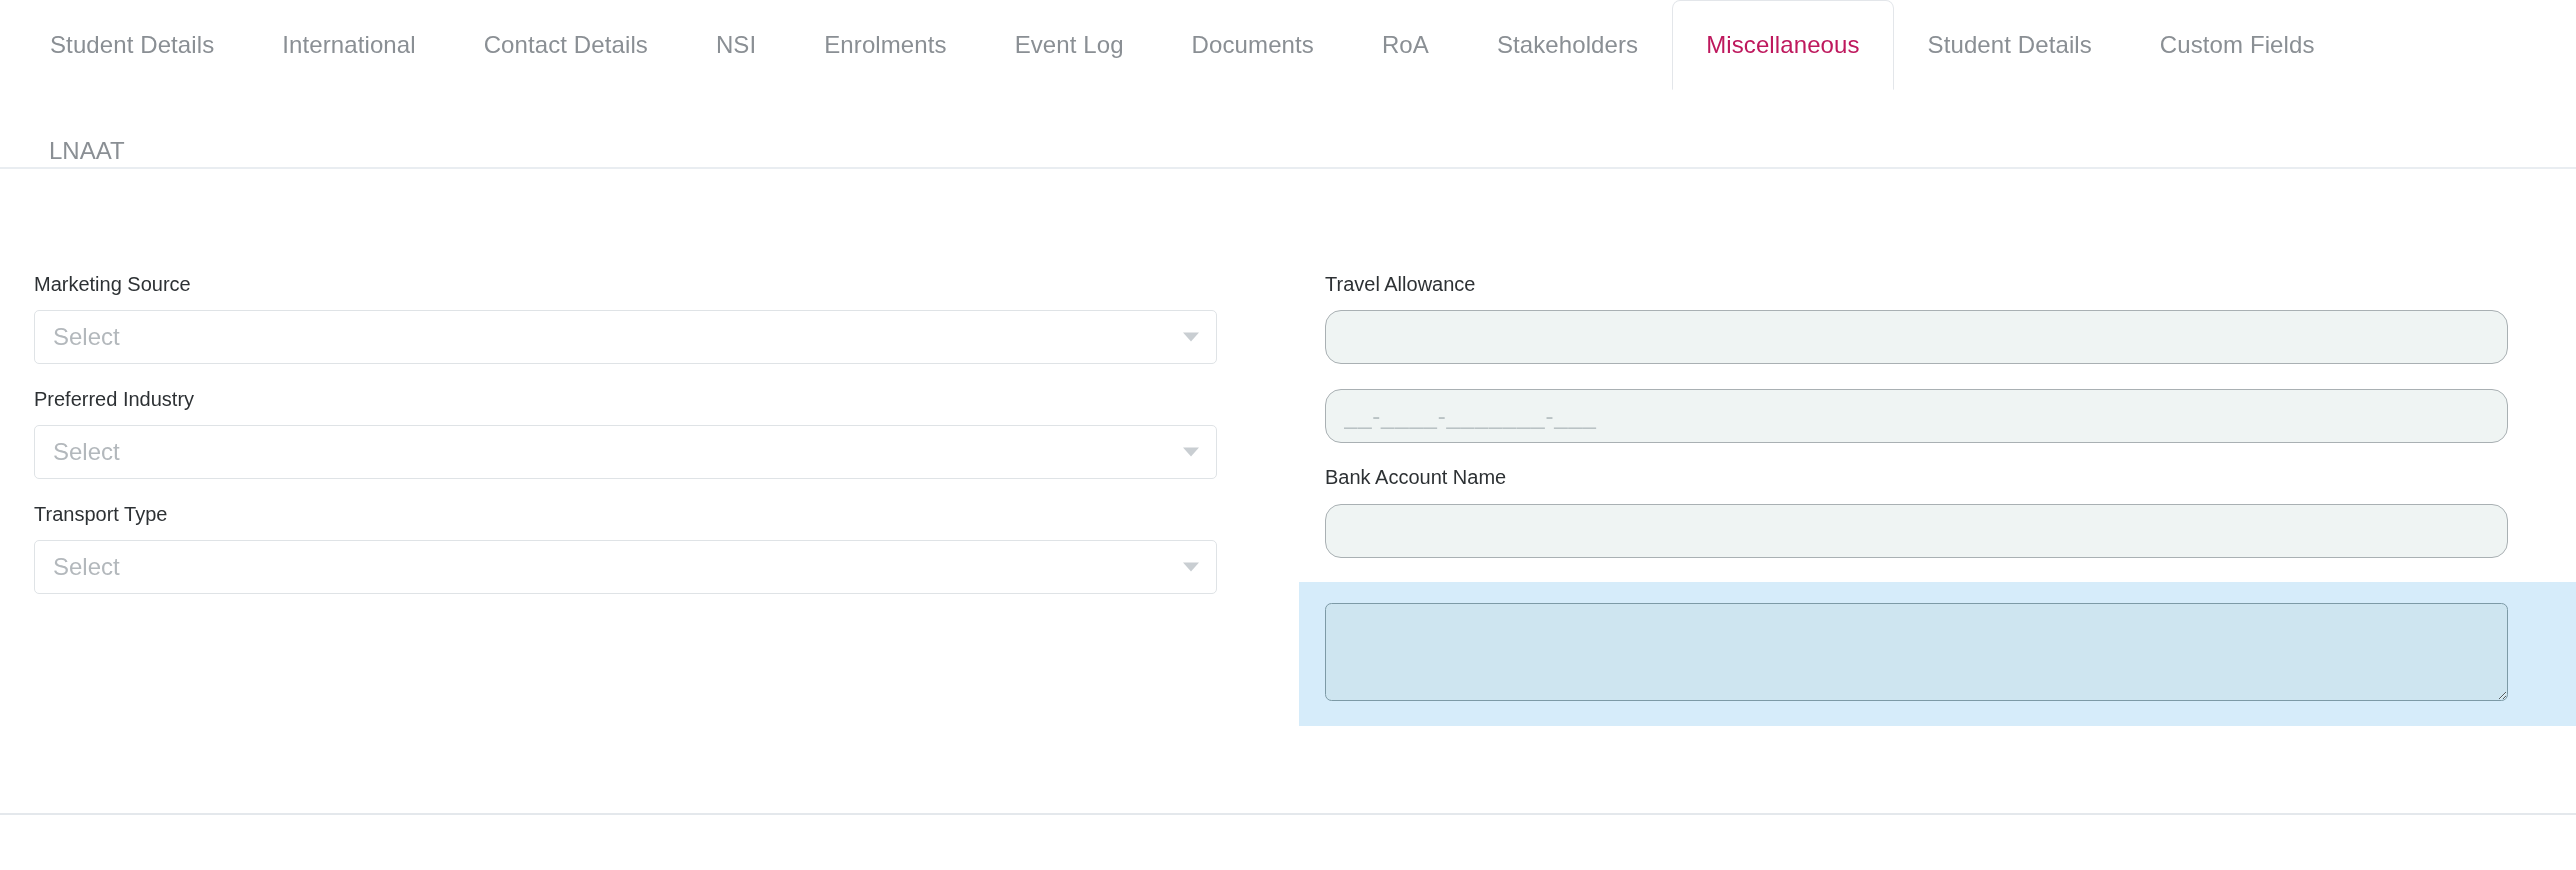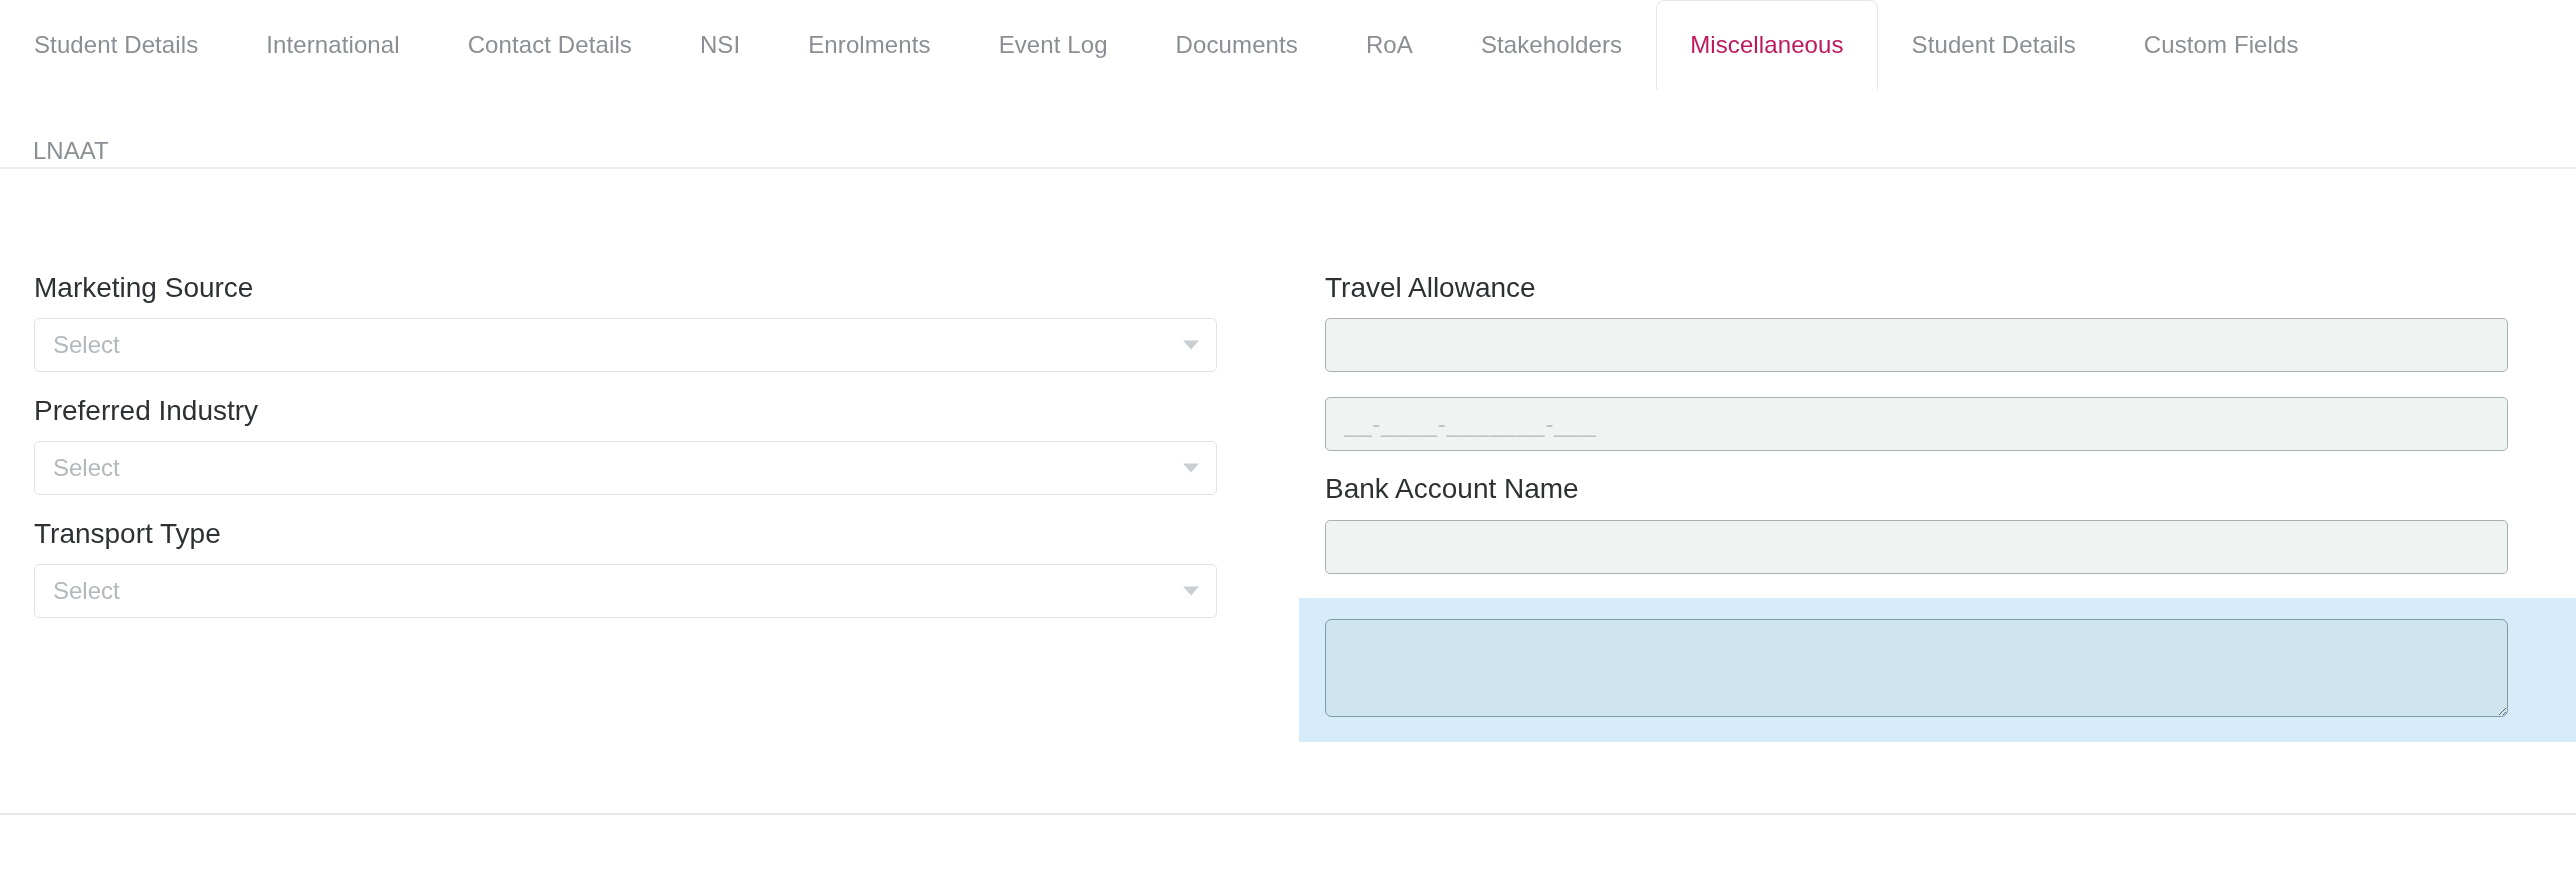--- a/index.html
+++ b/index.html
@@ -27,21 +27,21 @@
     position: relative;
     width: 100%;
     height: 169px;
     background: #ffffff;
   }
 
   .tabrow {
     display: flex;
     align-items: flex-start;
     flex-wrap: wrap;
-    padding-left: 0px;
+    padding-left: 16px;
     height: 218px;
   }
 
   .tab {
     position: relative;
     display: flex;
     align-items: center;
     justify-content: center;
     height: 90px;
     padding: 0 33px;
@@ -109,21 +109,21 @@
     padding-top: 105px;
   }
 
   .col-left { padding-left: 34px; padding-right: 82px; }
   .col-right { width: 1277px; padding-left: 26px; padding-right: 51px; }
 
   .field { margin-bottom: 24.5px; }
 
   .field-label {
     display: block;
-    font-size: 28px;
+    font-size: 20px;
     color: #2d3134;
     line-height: 1;
     margin-bottom: 16.4px;
   }
 
   
   .select-wrap {
     position: relative;
     width: 1183px;
     height: 54px;
@@ -156,21 +156,21 @@
     pointer-events: none;
   }
 
   
   .text-input {
     display: block;
     width: 1183px;
     height: 54px;
     background: #eff4f3;
     border: 0.8px solid #a9b0b3;
-    border-radius: 5px;
+    border-radius: 16px;
     padding: 0 18px;
     font-size: 24px;
     font-family: "Liberation Sans", sans-serif;
     color: #3c4246;
     outline: none;
   }
   .text-input::placeholder { color: #b9c2c4; }
 
   .mask-input::placeholder {
     color: #b9c2c4;

